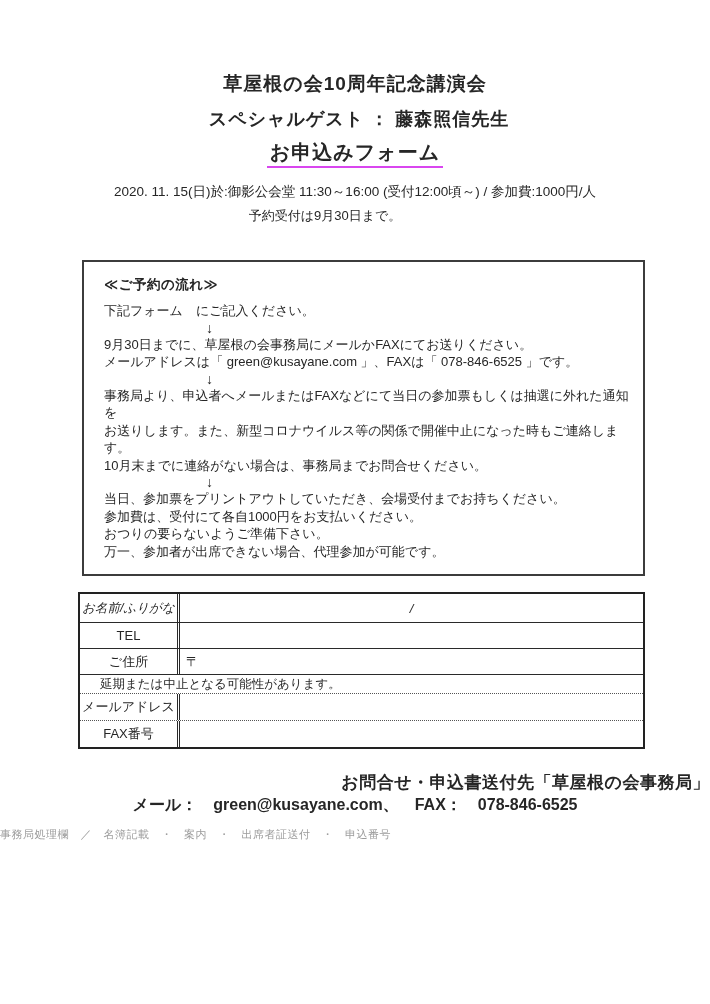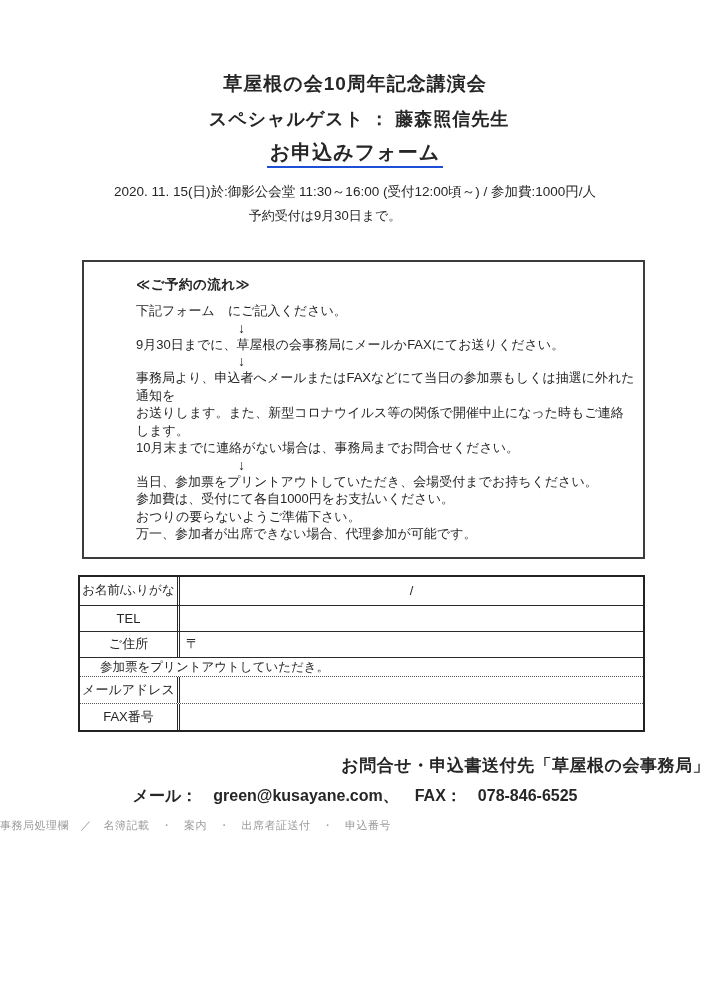--- a/index.html
+++ b/index.html
@@ -12,36 +12,36 @@
   }
   .page { position: relative; width: 710px; height: 1004px; background: #fff; }
 
   
   .titles { text-align: center; }
   .title-main   { margin-top: 72px; font-size: 19px; font-weight: bold; line-height: 24px; letter-spacing: 1px; }
   .title-sub    { margin-top: 11px; font-size: 18px; font-weight: bold; line-height: 24px; letter-spacing: 1px; margin-left: 8px; }
   .title-form-wrap { margin-top: 9px; }
   .title-form {
     display: inline-block; font-size: 20px; font-weight: bold; line-height: 25px;
-    letter-spacing: 1px; border-bottom: 2px solid #1d4ed8; padding: 0 3px 1px 3px;
+    letter-spacing: 1px; border-bottom: 2px solid #d946ef; padding: 0 3px 1px 3px;
   }
 
   
   .schedule-line { margin-top: 15px; text-align: center; font-size: 13.5px; line-height: 18px; }
   .deadline-line { margin-top: 6px; text-align: center; font-size: 13px; line-height: 18px; position: relative; left: -30px; }
 
   
   .notes { margin: 22px 0 0 113px; font-size: 13px; line-height: 19px; }
 
   
   .flowbox {
     box-sizing: border-box;
     margin: 35px 0 0 82px; width: 563px;
     border: 2px solid #3c3c3c;
-    padding: 13px 8px 14px 52px;
+    padding: 13px 8px 14px 20px;
     font-size: 13px; line-height: 17.5px;
   }
   .flow-heading { font-weight: bold; font-size: 13.5px; line-height: 20px; margin-bottom: 7px; letter-spacing: 0.5px; }
   .flow-line { }
   .flow-arrow { margin-left: 102px; line-height: 16px; font-size: 14px; }
 
   
   .ftable {
     box-sizing: border-box;
     margin: 16px 0 0 78px; width: 567px;
@@ -51,28 +51,28 @@
   .frow { display: flex; align-items: stretch; }
   .flabel {
     width: 97px; flex: 0 0 97px;
     display: flex; align-items: center; justify-content: center;
     border-right: 3px double #2a2a2a;
     text-align: center;
   }
   .flabel.small { font-size: 12.5px; }
   .fvalue { flex: 1; display: flex; align-items: center; padding-left: 6px; }
   .fvalue.center { justify-content: center; padding-left: 0; }
-  .h28 { height: 28px; } .h25 { height: 25px; } .h26 { height: 26px; }
+  .h28 { height: 28px; font-style: italic; } .h25 { height: 25px; } .h26 { height: 26px; }
   .bs { border-bottom: 1px solid #2a2a2a; }
   .bd { border-bottom: 1px dotted #555; }
   .fnote { height: 18px; line-height: 18px; padding-left: 20px; font-size: 12.5px; }
 
   
   .footer-contact { margin-top: 23px; text-align: right; font-size: 17px; font-weight: bold; line-height: 22px; letter-spacing: 0.5px; }
-  .footer-send    { margin-top: 9px;  text-align: center; font-size: 16px; font-weight: bold; line-height: 20px; }
+  .footer-send    { margin-top: 1px;  text-align: center; font-size: 16px; font-weight: bold; line-height: 20px; }
   .office-line    { margin-top: 12px; text-align: left; font-size: 11px; color: #9c9c9c; letter-spacing: 0.5px; }
 </style>
 </head>
 <body>
 
 <div class="page">
 
   <div class="titles">
     <div class="title-main">草屋根の会10周年記念講演会</div>
     <div class="title-sub">スペシャルゲスト ： 藤森照信先生</div>
@@ -83,20 +83,21 @@
 
   <div class="schedule-line">2020. 11. 15(日)於:御影公会堂 11:30～16:00 (受付12:00頃～) / 参加費:1000円/人</div>
   <div class="deadline-line">予約受付は9月30日まで。</div>
 
 
   <div class="flowbox">
     <div class="flow-heading">≪ご予約の流れ≫</div>
     <div class="flow-line">下記フォーム　にご記入ください。</div>
     <div class="flow-arrow">↓</div>
     <div class="flow-line">9月30日までに、草屋根の会事務局にメールかFAXにてお送りください。</div>
+    <div class="flow-line">メールアドレスは「 green@kusayane.com 」、FAXは「 078-846-6525 」です。</div>
     <div class="flow-arrow">↓</div>
     <div class="flow-line">事務局より、申込者へメールまたはFAXなどにて当日の参加票もしくは抽選に外れた通知を</div>
     <div class="flow-line">お送りします。また、新型コロナウイルス等の関係で開催中止になった時もご連絡します。</div>
     <div class="flow-line">10月末までに連絡がない場合は、事務局までお問合せください。</div>
     <div class="flow-arrow">↓</div>
     <div class="flow-line">当日、参加票をプリントアウトしていただき、会場受付までお持ちください。</div>
     <div class="flow-line">参加費は、受付にて各自1000円をお支払いください。</div>
     <div class="flow-line">おつりの要らないようご準備下さい。</div>
     <div class="flow-line">万一、参加者が出席できない場合、代理参加が可能です。</div>
   </div>
@@ -107,21 +108,21 @@
       <div class="fvalue center">/</div>
     </div>
     <div class="frow h25 bs">
       <div class="flabel">TEL</div>
       <div class="fvalue"></div>
     </div>
     <div class="frow h25 bs">
       <div class="flabel">ご住所</div>
       <div class="fvalue">〒</div>
     </div>
-    <div class="fnote bd">参加票をプリントアウトしていただき。</div>
+    <div class="fnote bd">延期または中止となる可能性があります。</div>
     <div class="frow h26 bd">
       <div class="flabel">メールアドレス</div>
       <div class="fvalue"></div>
     </div>
     <div class="frow h26">
       <div class="flabel">FAX番号</div>
       <div class="fvalue"></div>
     </div>
   </div>
 

